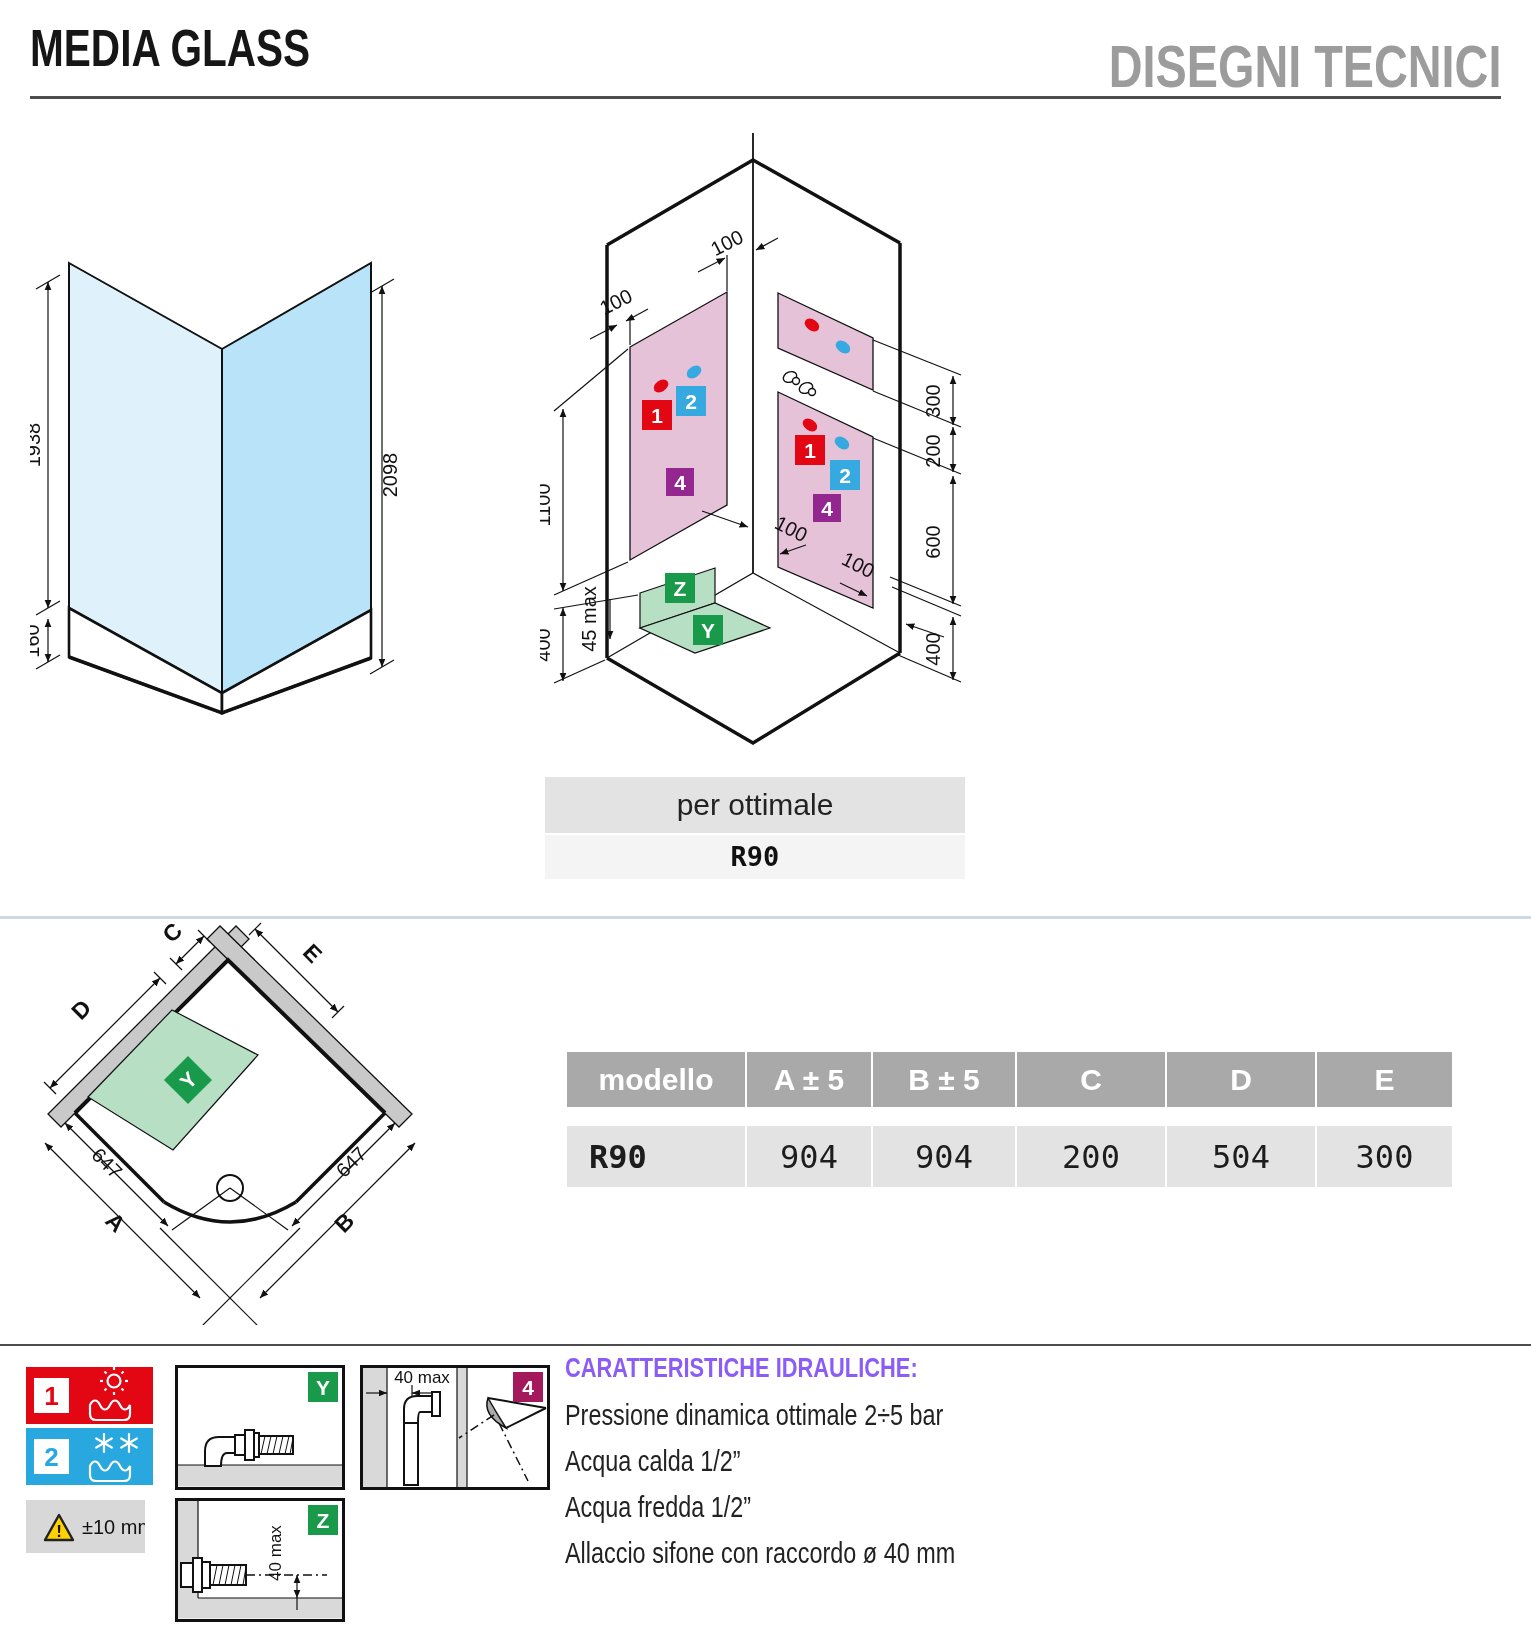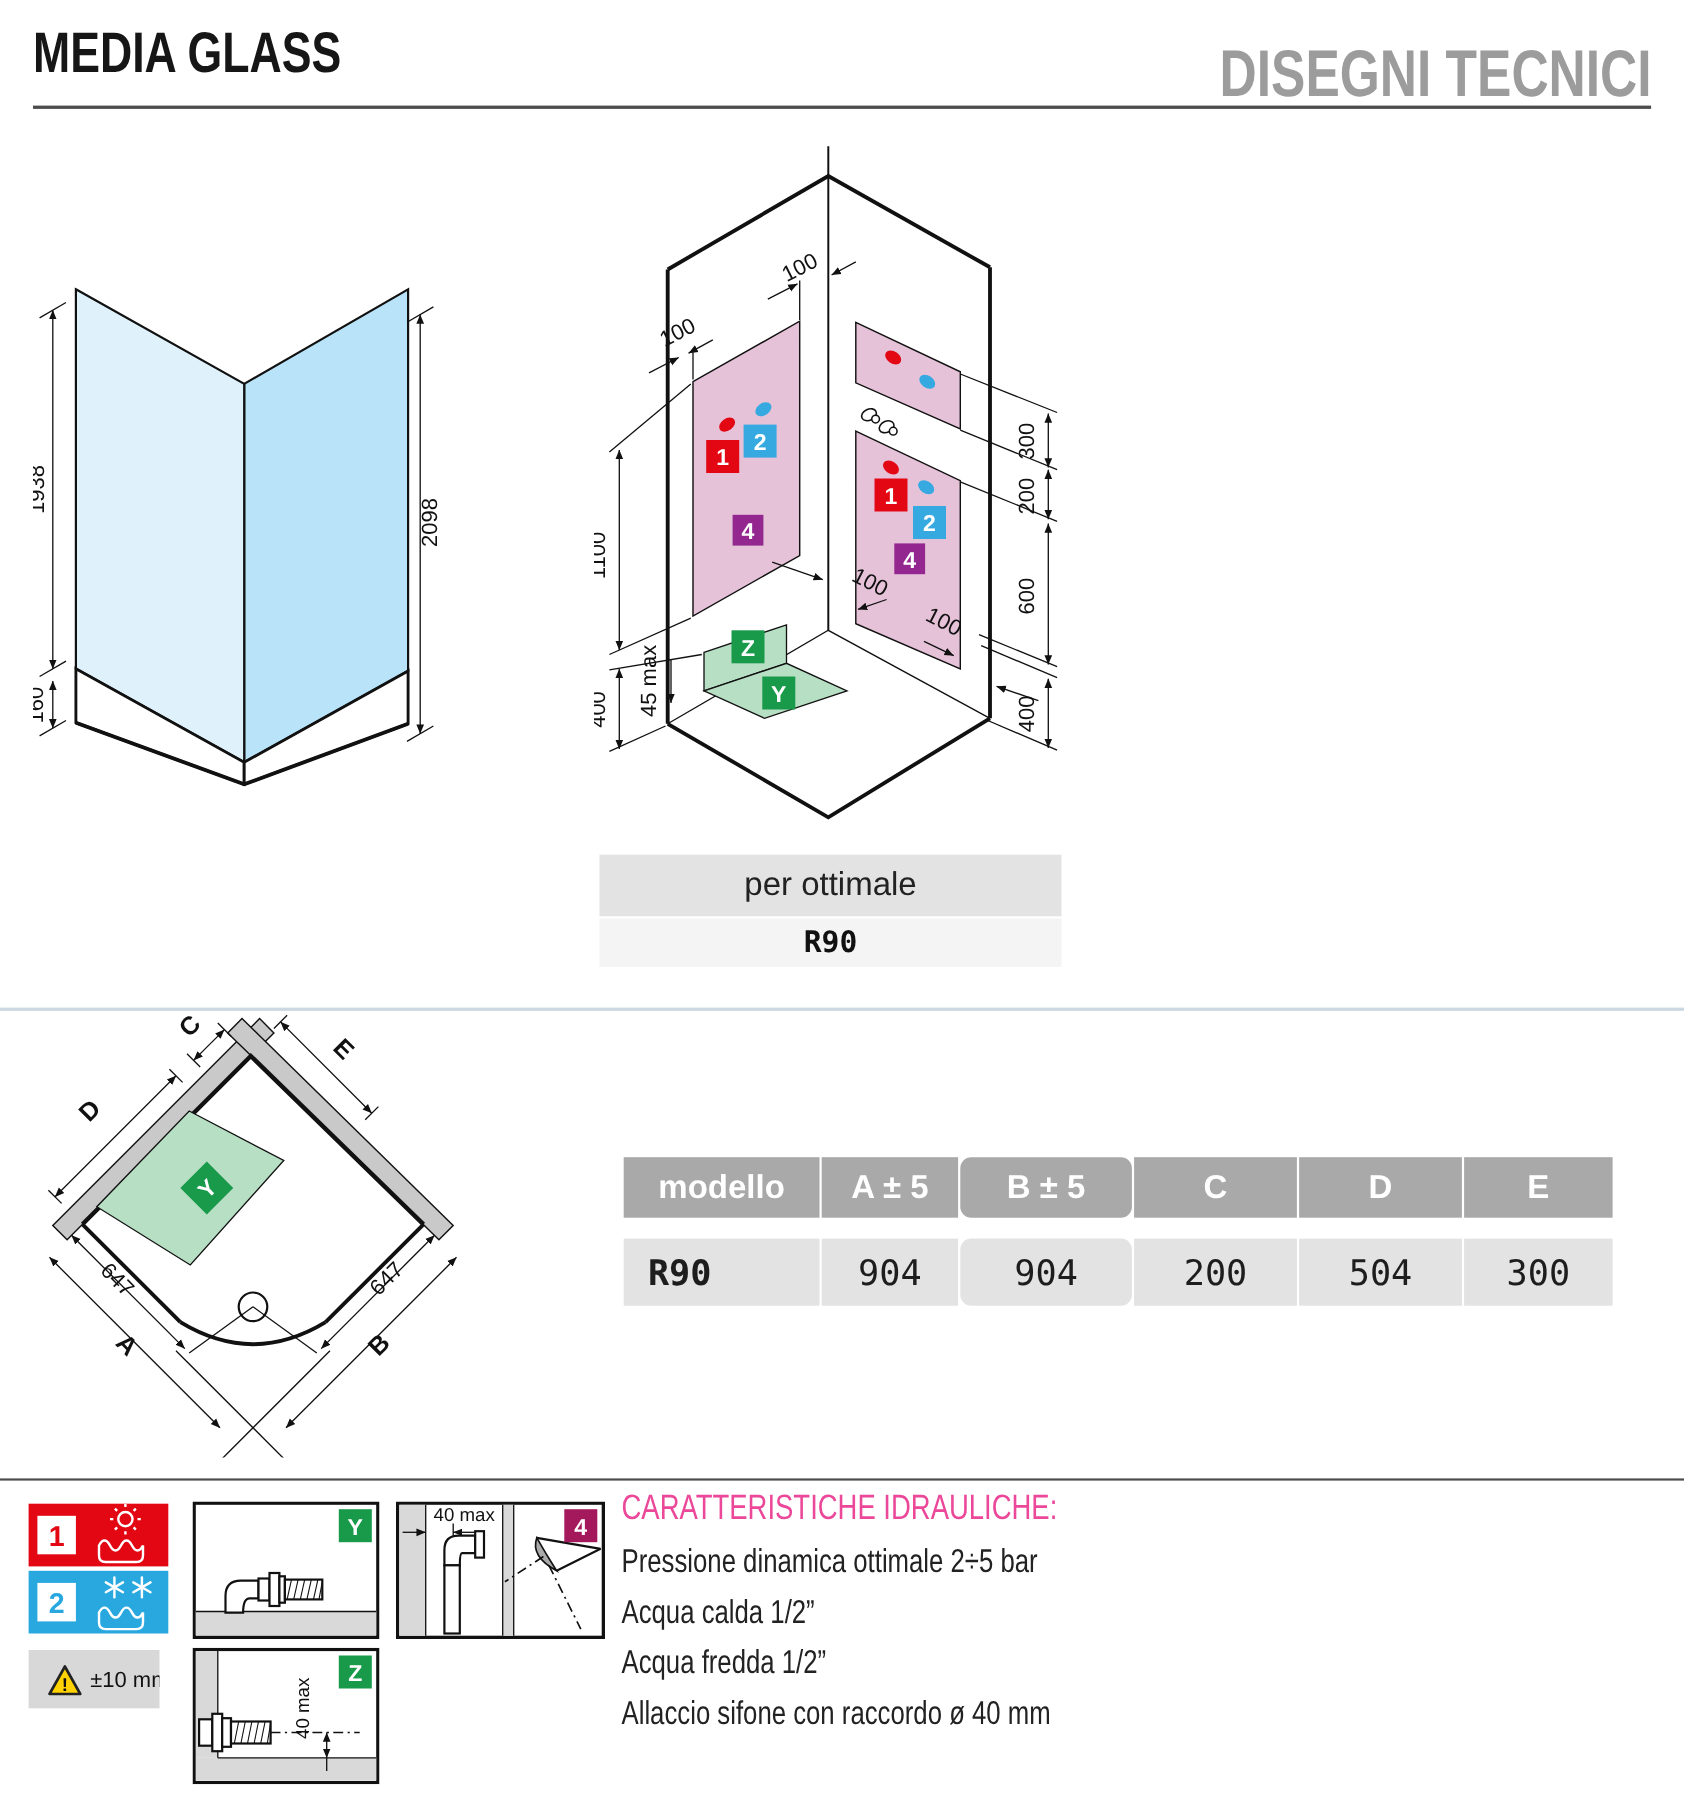--- a/index.html
+++ b/index.html
@@ -19,28 +19,28 @@
   #divider-bottom{left:0;top:1344px;width:1531px;height:2px;background:#4d4d4d;}
   
   #spec-table{left:567px;top:1052px;}
   .trow{display:flex;gap:2px;}
   .tcell{display:flex;align-items:center;justify-content:center;}
   .thead .tcell{height:55px;background:#a9a9a9;color:#fff;font-size:30px;font-weight:bold;}
   .tspacer{height:19px;}
   .tdata .tcell{height:61px;background:#e3e3e3;font-family:"DejaVu Sans Mono",monospace;font-size:32px;color:#1d1d1d;}
   .tcell:nth-child(1){width:178px;}
   .tcell:nth-child(2){width:124px;}
-  .tcell:nth-child(3){width:156px;border-radius:10px;}
+  .tcell:nth-child(3){width:142px;}
   .tcell:nth-child(4){width:148px;}
   .tcell:nth-child(5){width:148px;}
   .tcell:nth-child(6){width:135px;}
   .tdata .tcell:nth-child(1){justify-content:flex-start;padding-left:22px;width:156px;font-weight:bold;}
   
   #hydraulics{left:565px;top:1352px;width:780px;}
-  #hydraulics .title{font-size:32px;font-weight:normal;color:#ec4899;margin-bottom:8px;}
+  #hydraulics .title{font-size:28px;font-weight:bold;color:#8b5cf6;margin-bottom:8px;}
   #hydraulics .line{font-size:30px;color:#222;line-height:46px;}
   
   .legend-box{left:26px;width:127px;height:57px;}
   #legend-hot{top:1367px;background:var(--red);}
   #legend-cold{top:1428px;background:var(--lightblue);}
   #legend-tol{left:26px;top:1500px;width:119px;height:53px;background:#d8d8d8;}
   svg text{font-family:"Liberation Sans",sans-serif;}
   .dim{font-size:20px;fill:#111;}
   .dimS{font-size:17px;fill:#111;}
   .planL{font-size:23px;font-weight:bold;fill:#111;}

